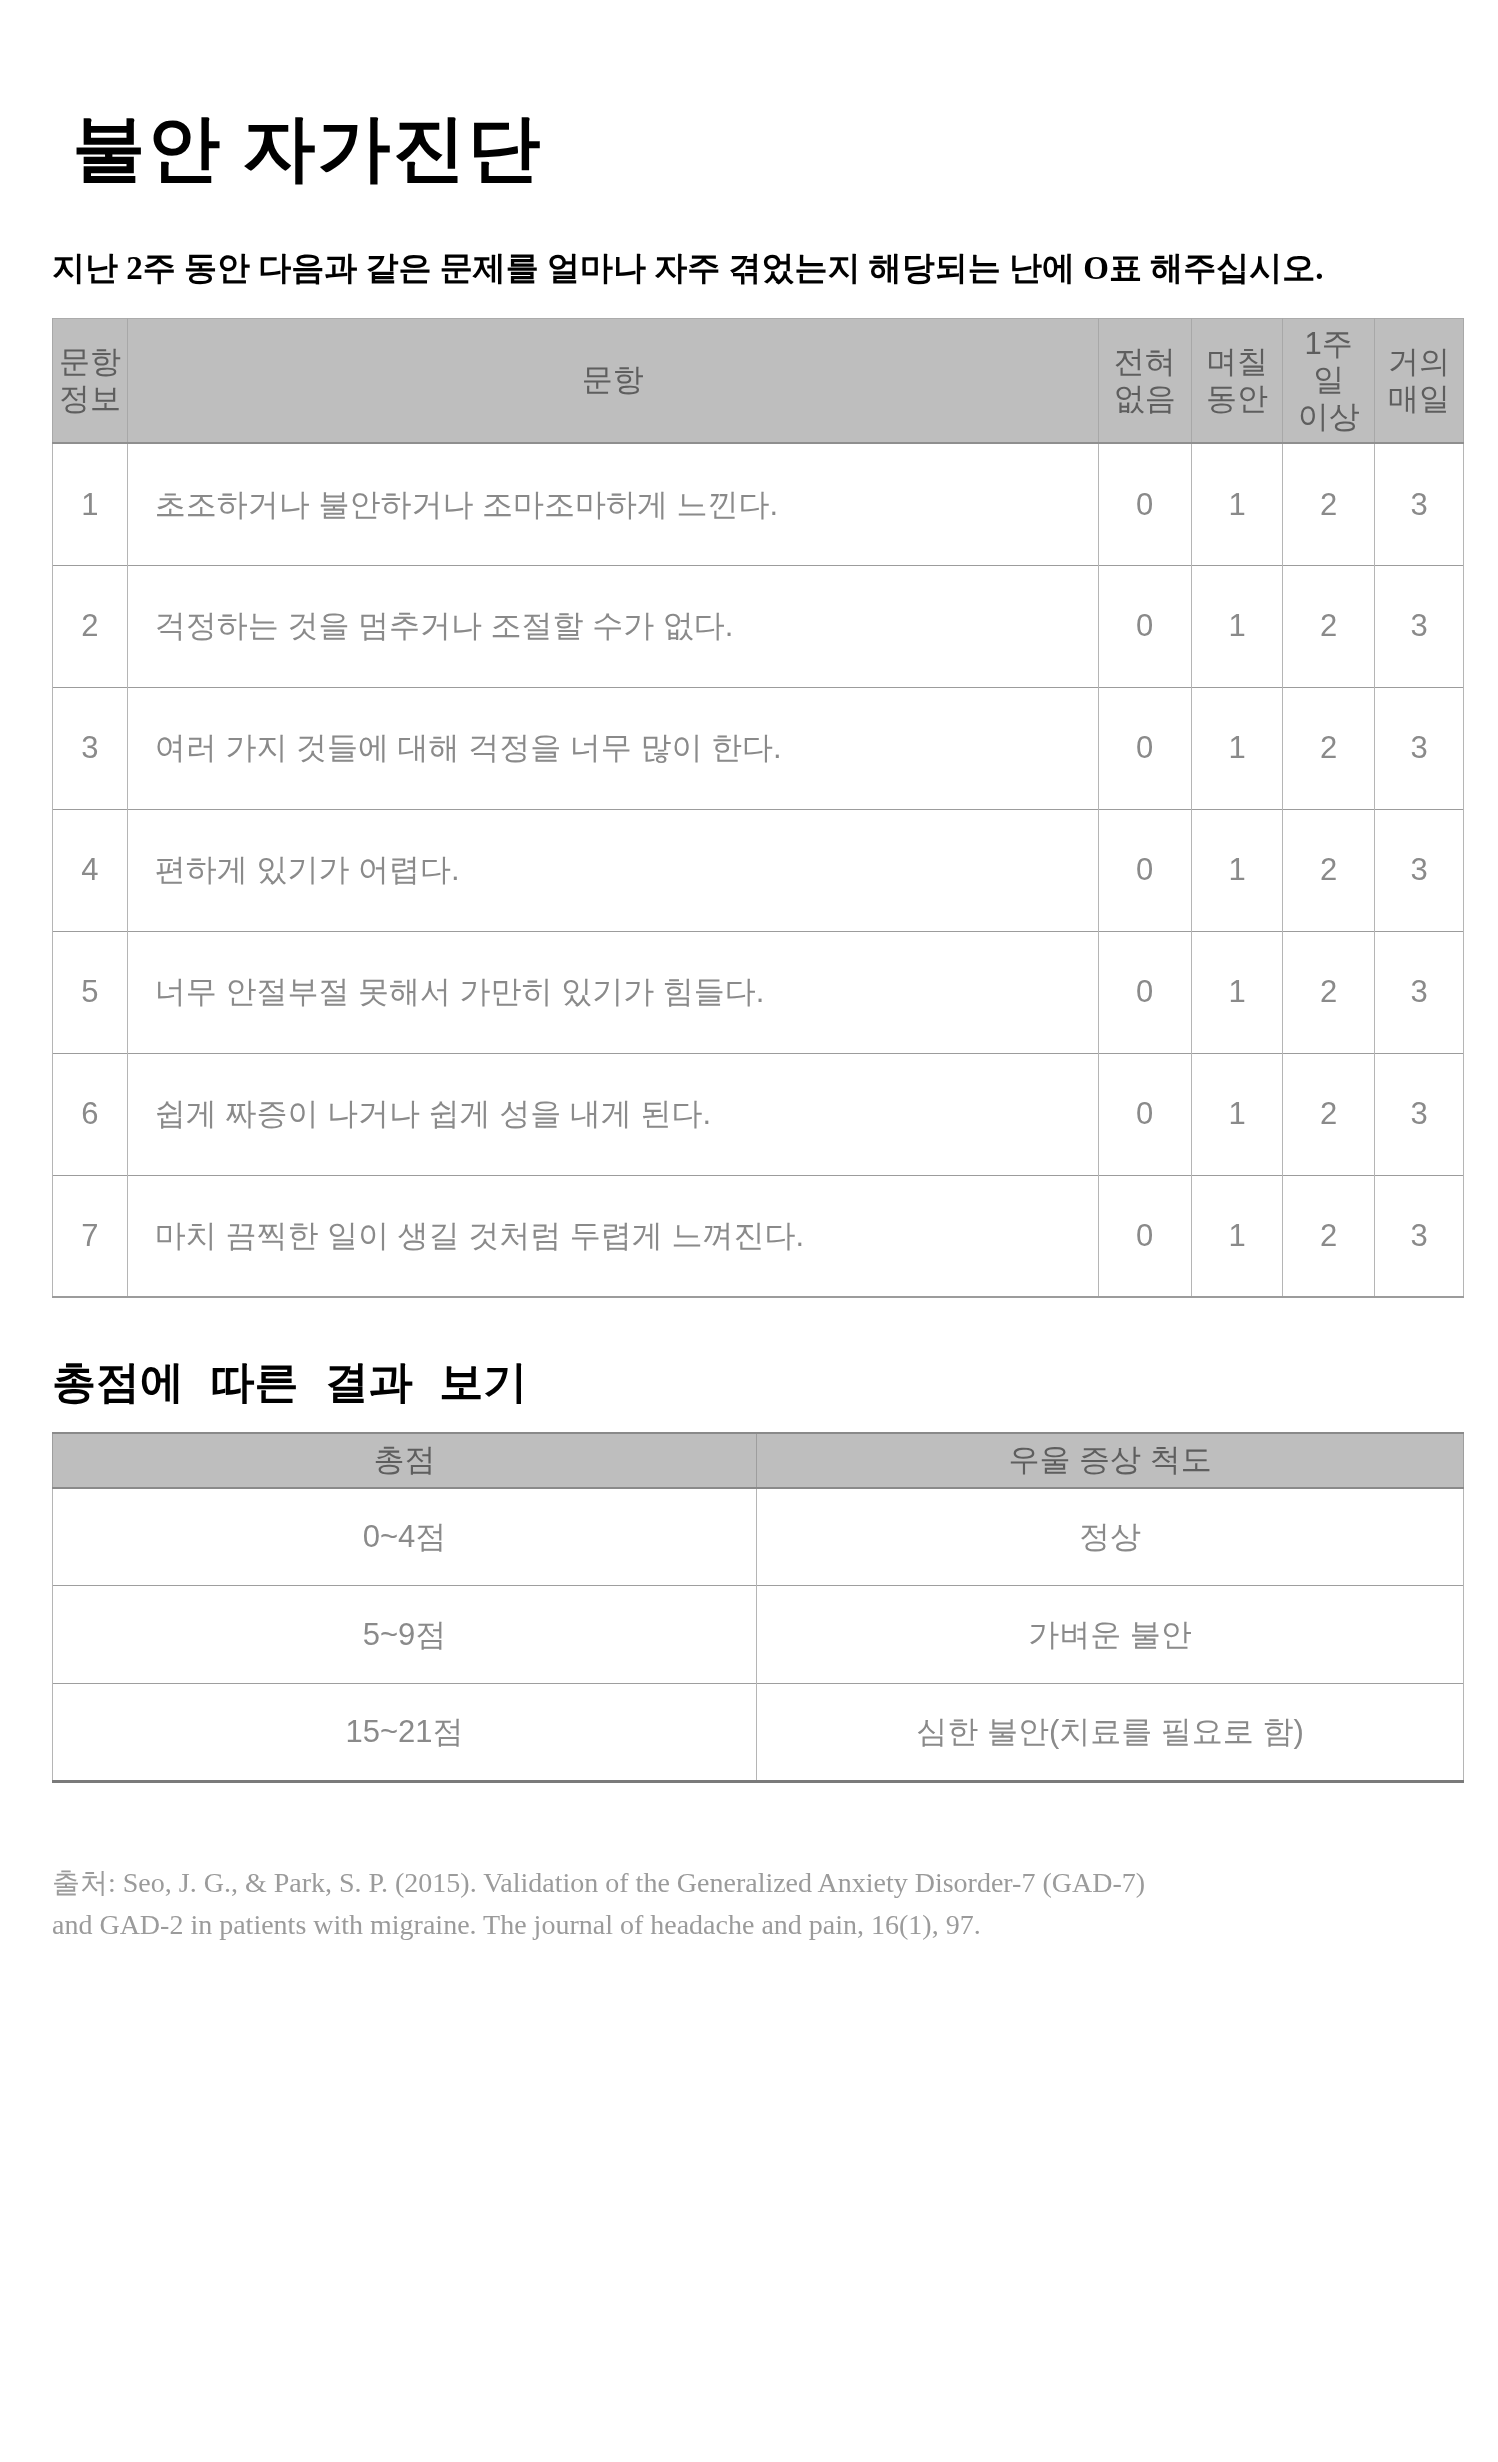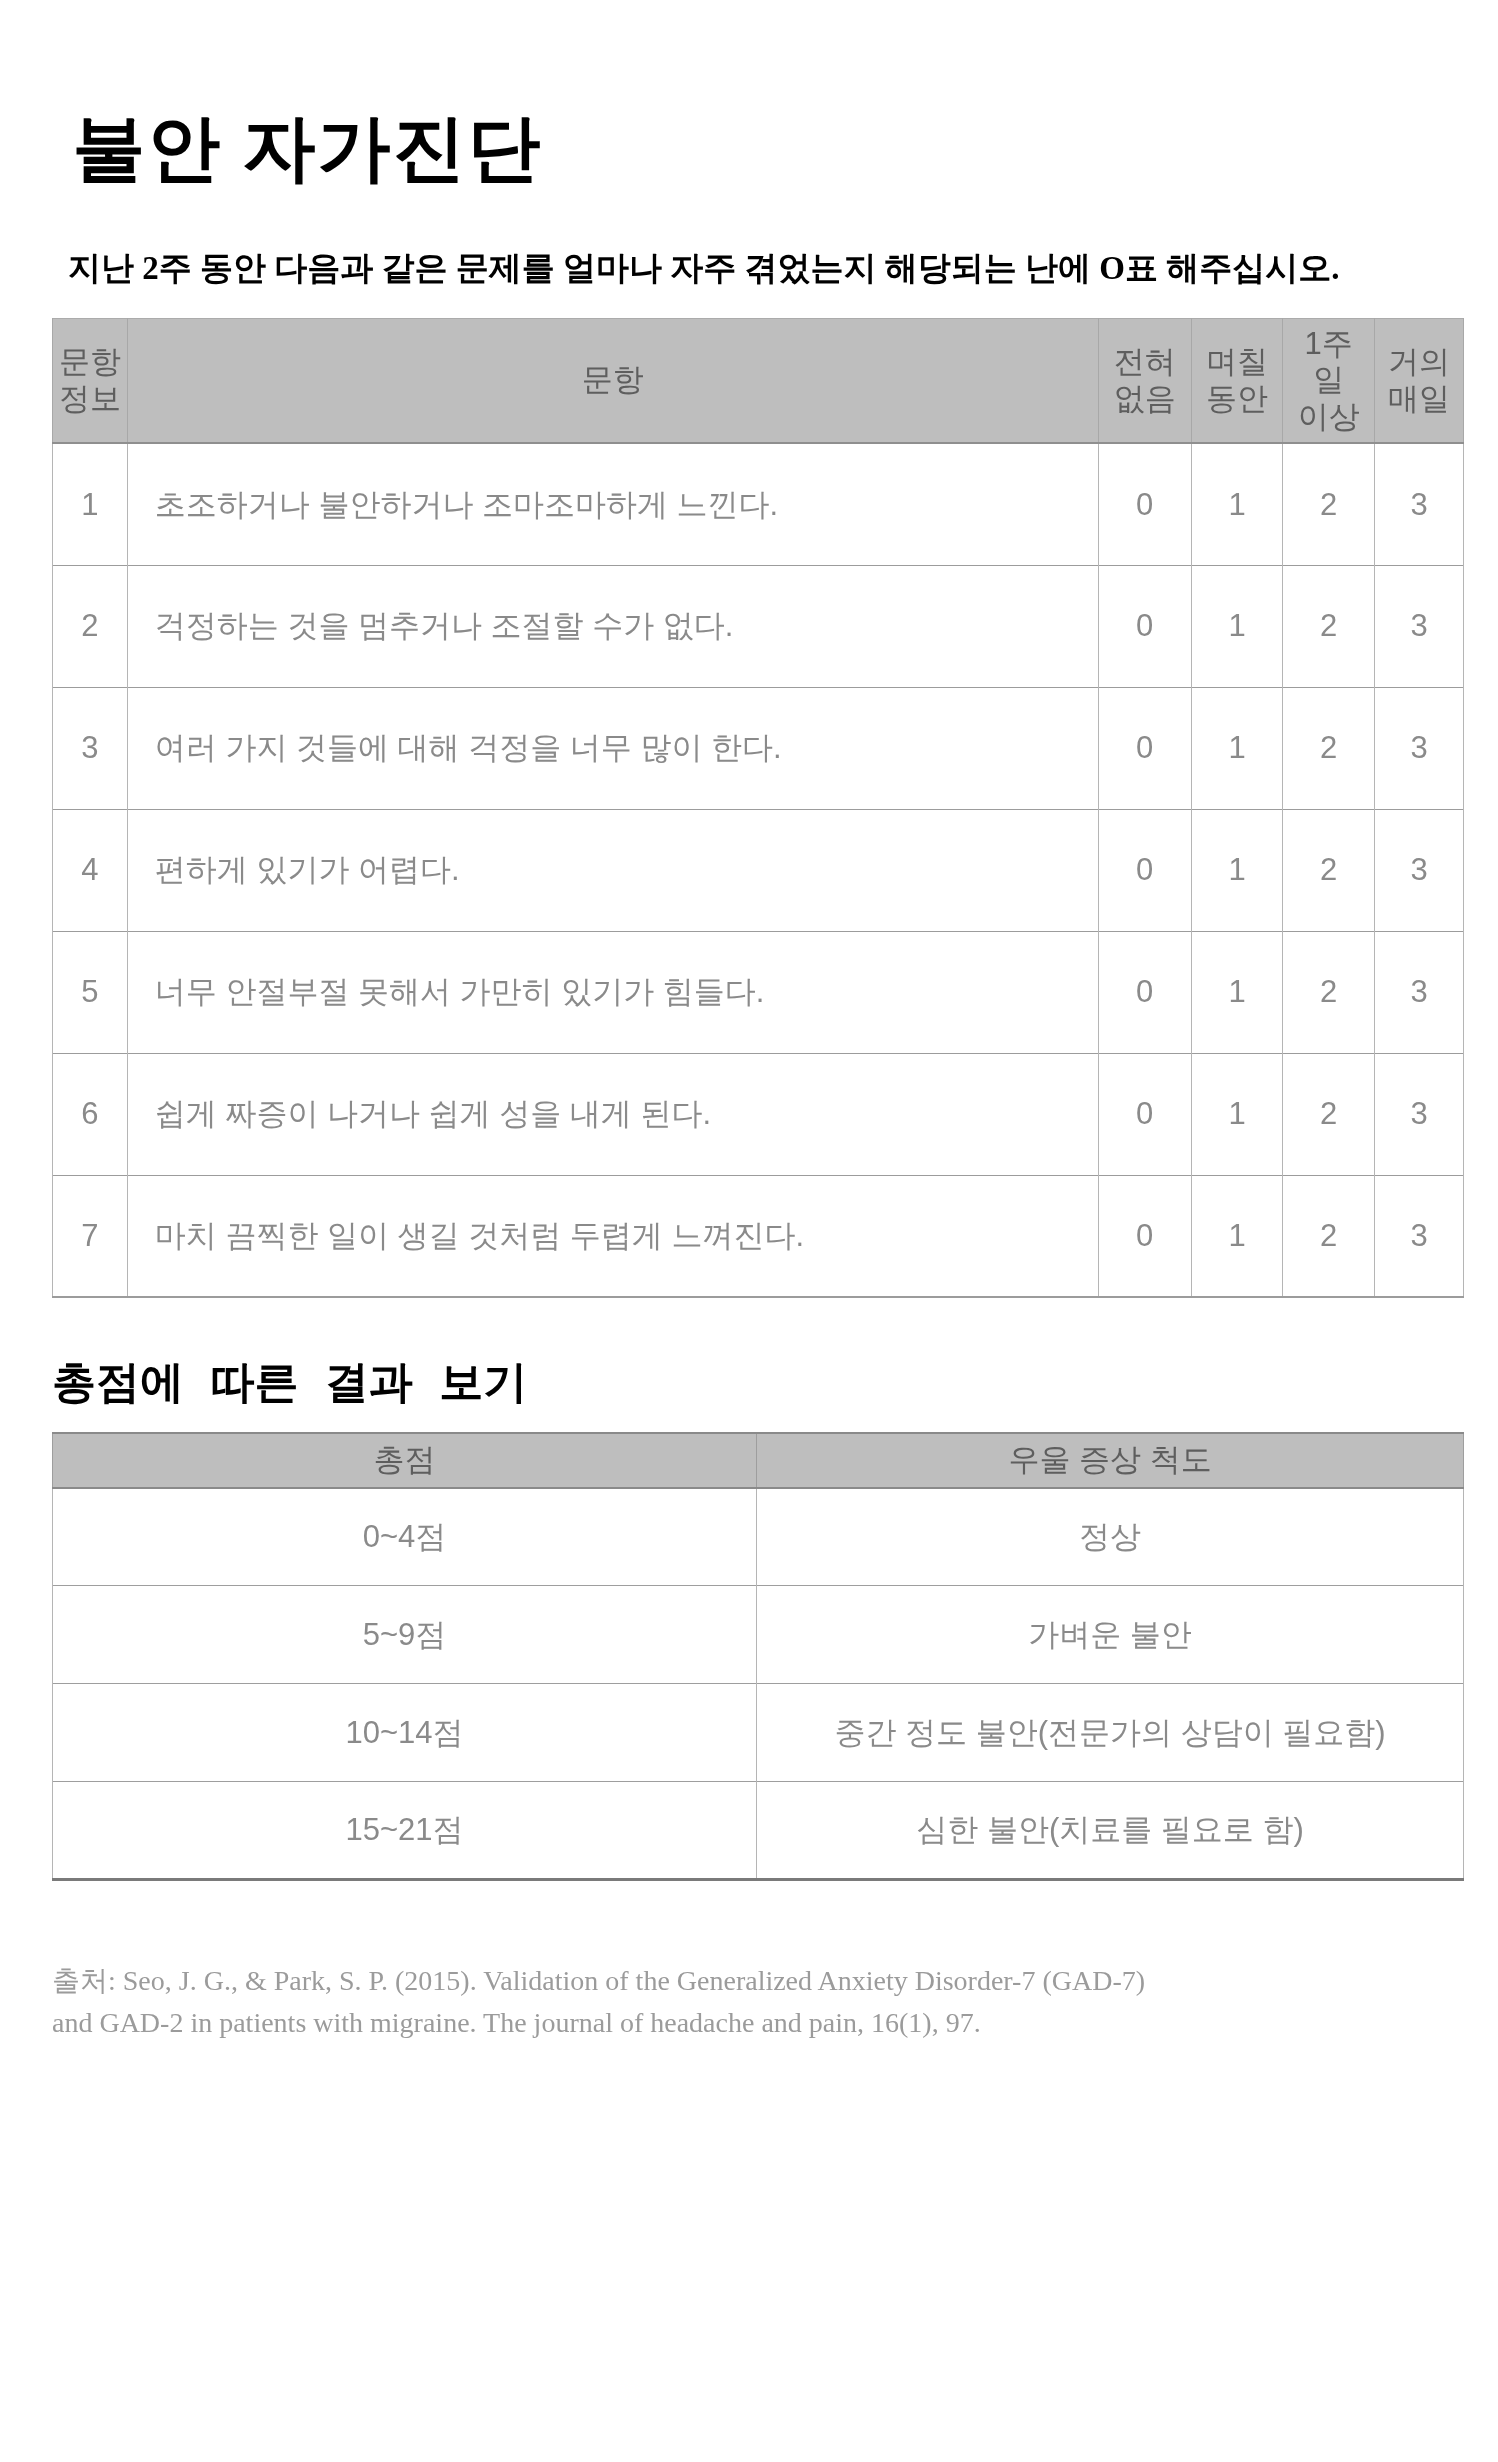--- a/index.html
+++ b/index.html
@@ -32,21 +32,21 @@
     font-weight: 700;
     font-size: 73px;
     line-height: 98px;
     letter-spacing: 2px;
     color: #000000;
     white-space: nowrap;
   }
 
   
   .instruction {
-    margin: 49px 0 0 16px;
+    margin: 49px 0 0 0;
     font-family: "Liberation Serif", serif;
     font-weight: 700;
     font-size: 33px;
     line-height: 1.3;
     color: #000000;
     white-space: nowrap;
   }
 
   
   table {
@@ -237,24 +237,20 @@
       <tbody>
         <tr>
           <td>0~4점</td>
           <td>정상</td>
         </tr>
         <tr>
           <td>5~9점</td>
           <td>가벼운 불안</td>
         </tr>
         <tr>
-          <td>10~14점</td>
-          <td>중간 정도 불안(전문가의 상담이 필요함)</td>
-        </tr>
-        <tr>
           <td>15~21점</td>
           <td>심한 불안(치료를 필요로 함)</td>
         </tr>
       </tbody>
     </table>
 
     <p class="citation">출처: Seo, J. G., &amp; Park, S. P. (2015). Validation of the Generalized Anxiety Disorder-7 (GAD-7)
 and GAD-2 in patients with migraine. The journal of headache and pain, 16(1), 97.</p>
 
   </div>

